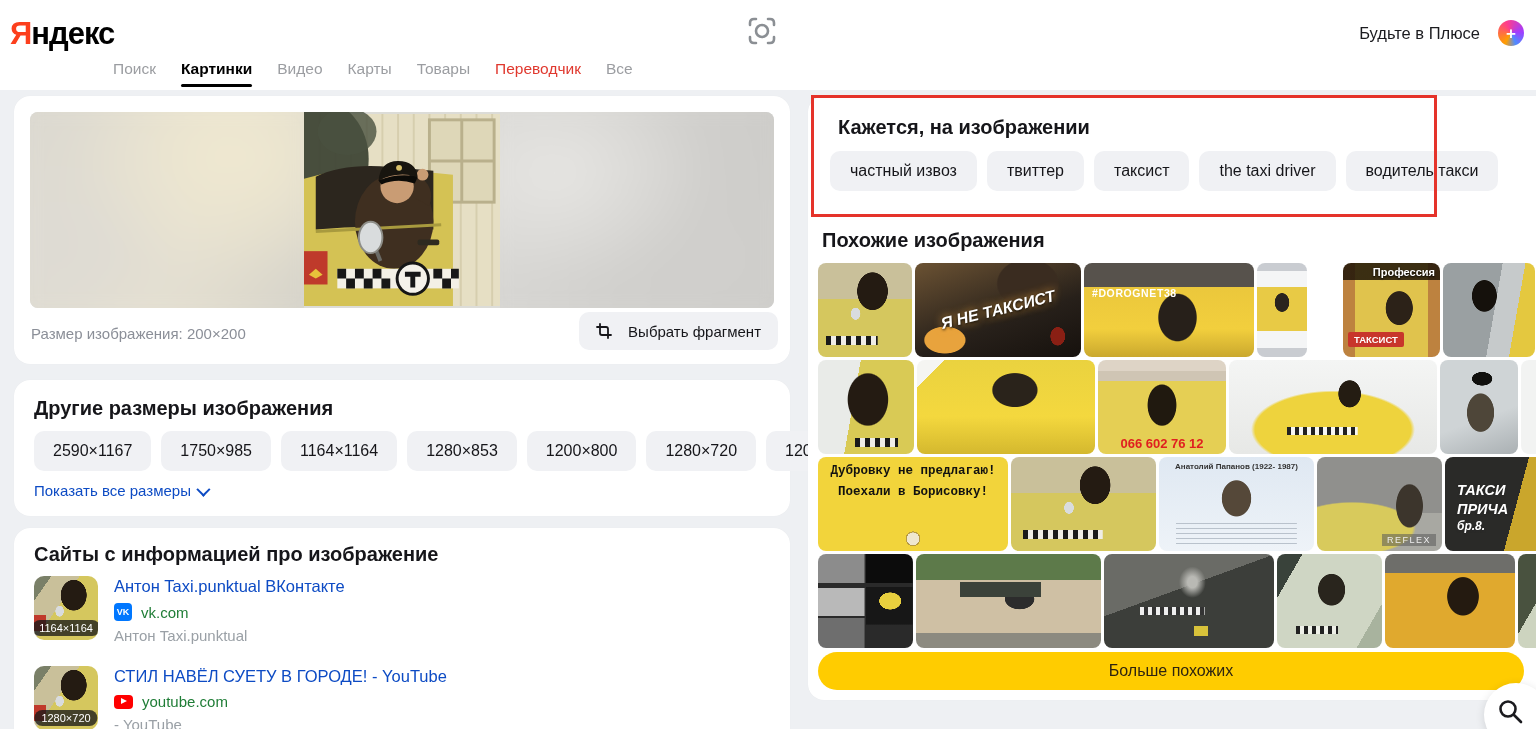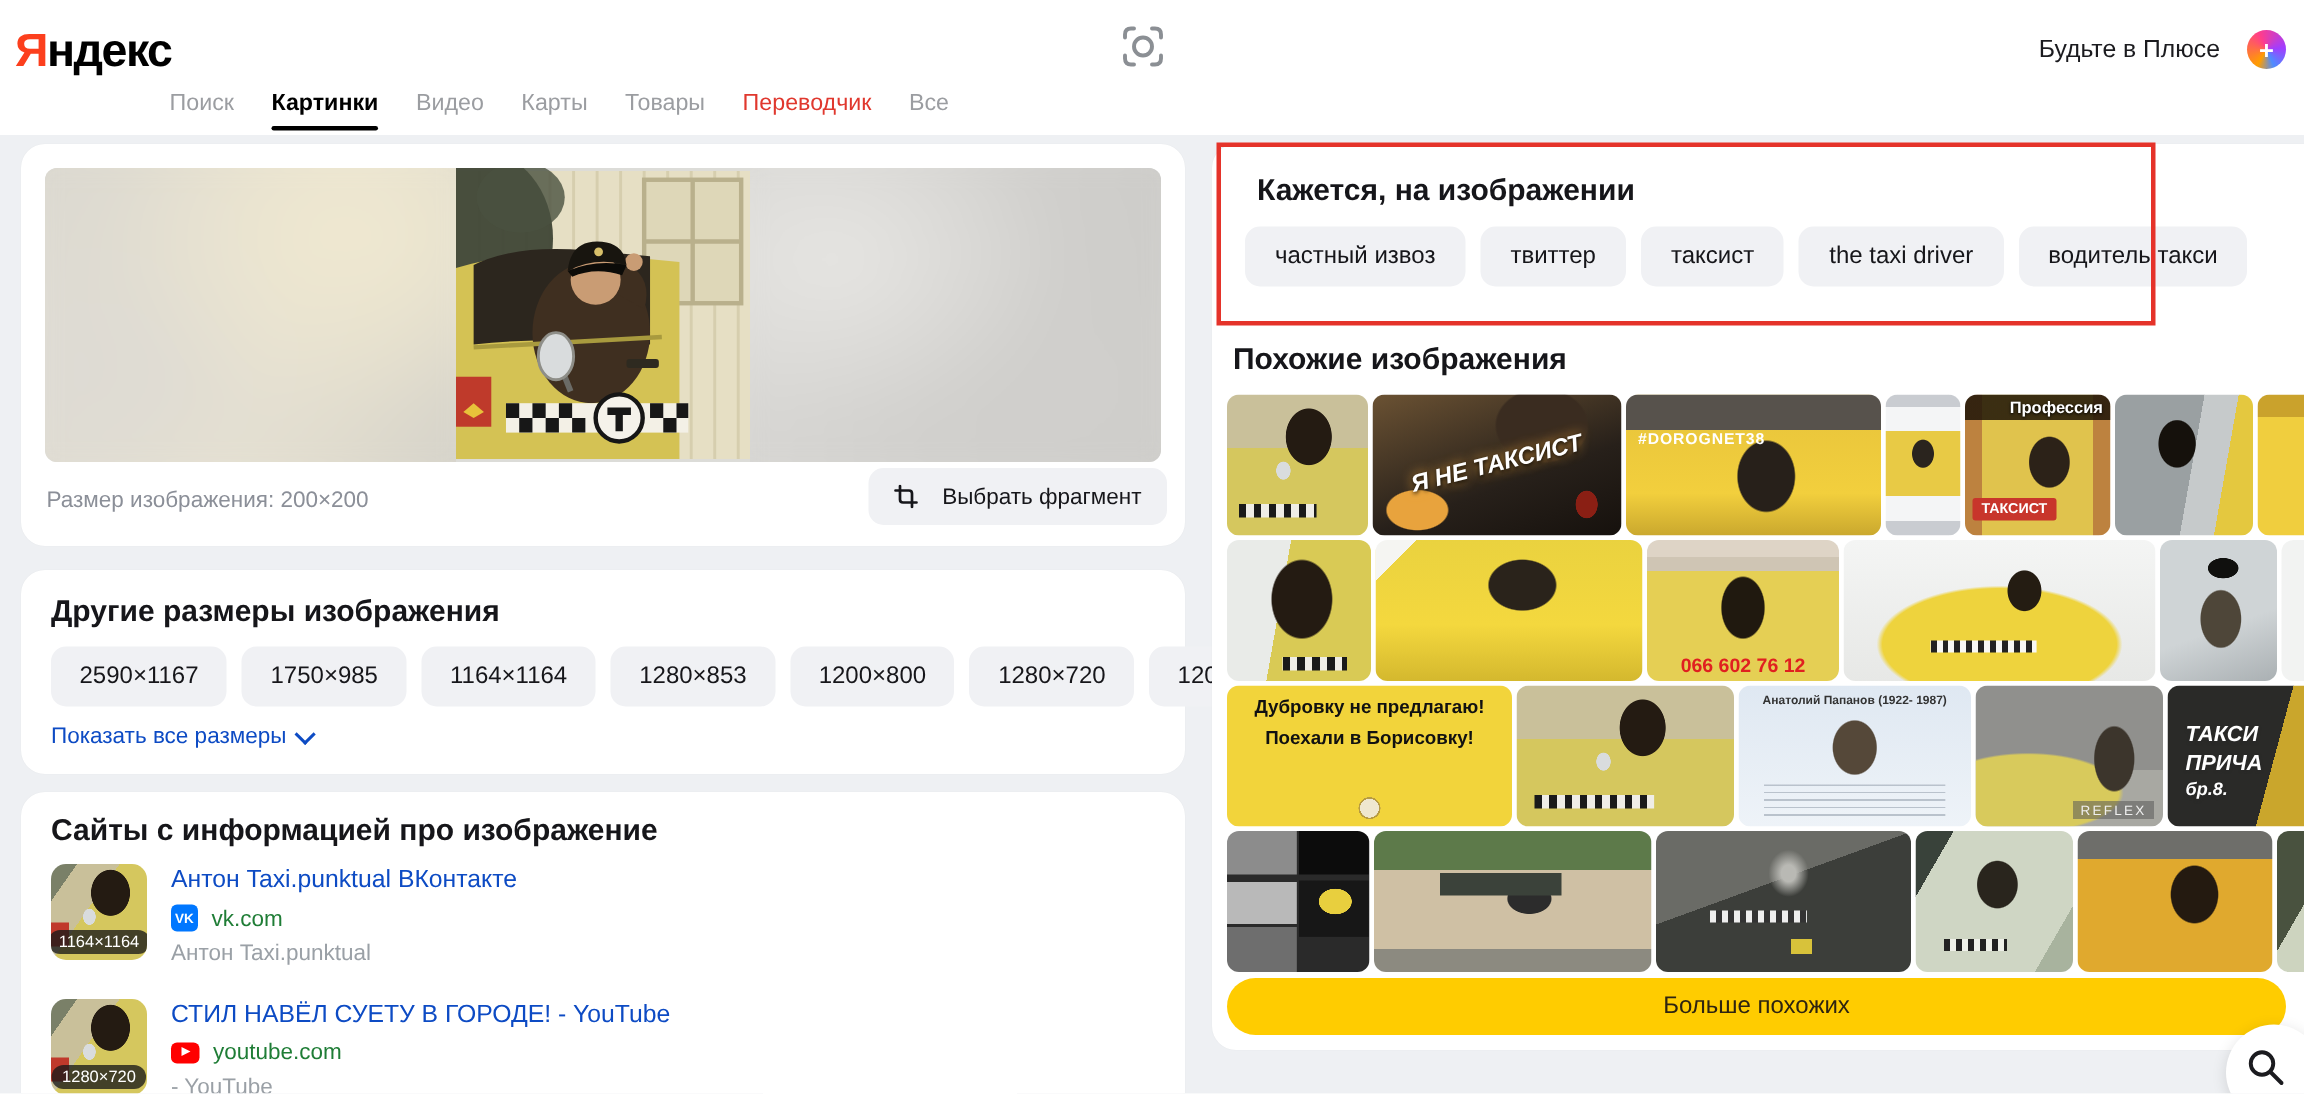--- a/index.html
+++ b/index.html
@@ -111,21 +111,21 @@
   .t-dorognet{background:
      radial-gradient(34px 42px at 55% 58%,#27201a 0 55%,transparent 58%),
      linear-gradient(180deg,#57524c 0 25%,transparent 25%),
      linear-gradient(180deg,#e7c33b 0%,#f2cf3d 70%,#caa82e 100%);}
   .t-shot{background:
      radial-gradient(14px 18px at 50% 42%,#2a241e 0 50%,transparent 54%),
      linear-gradient(180deg,#c9ccd1 0 9%,#f4f5f6 9% 26%,#e8ca45 26% 72%,#f4f5f6 72% 90%,#c9ccd1 90%);}
   .t-prof{background:
      linear-gradient(180deg,rgba(30,20,8,.85) 0 18%,transparent 18%),
      radial-gradient(24px 30px at 58% 48%,#2c2218 0 55%,transparent 58%),
-     linear-gradient(90deg,#bd823f 0 12%,#e0c34d 12% 88%,#bd823f 88%);}
+     linear-gradient(90deg,#bd823f 0 12%,#e0c34d 12% 88%,#bd823f 88%); margin-left: 33px;}
   .t-silver{background:
      radial-gradient(22px 28px at 45% 35%,#15110c 0 55%,transparent 58%),
      linear-gradient(100deg,#9aa0a2 0 55%,#c6cacb 55% 76%,#e4c83f 76%);}
   .t-ycut{background:
      radial-gradient(44px 26px at 82% 12%,#221c15 0 60%,transparent 63%),
      linear-gradient(180deg,#caa22c 0 16%,#f0ce3e 16%);}
   .t-door2{background:
      repeating-linear-gradient(90deg,#1a1a1a 0 5px,#efede6 5px 10px) 70% 92%/45% 9px no-repeat,
      radial-gradient(34px 44px at 52% 42%,#241b12 0 58%,transparent 61%),
      linear-gradient(100deg,#e9ebe8 0 38%,#d9ca55 38%);}
@@ -140,21 +140,21 @@
   .t-yside{background:
      repeating-linear-gradient(90deg,#222 0 4px,#f7f7f3 4px 8px) 42% 78%/34% 8px no-repeat,
      radial-gradient(20px 24px at 58% 36%,#241c12 0 55%,transparent 58%),
      radial-gradient(130px 62px at 50% 74%,#eed33d 0 60%,transparent 63%),
      linear-gradient(#f4f5f4,#e7e8e6);}
   .t-capman{background:
      radial-gradient(18px 12px at 54% 20%,#10100e 0 55%,transparent 58%),
      radial-gradient(24px 34px at 52% 56%,#4e4639 0 55%,transparent 58%),
      linear-gradient(160deg,#cfd4d6 0 60%,#aab0b3);}
   .t-circle{background:radial-gradient(circle at 62% 50%,#2b241a 0 12%,#e8cd4a 13% 36%,#f2f3f2 37%);}
-  .t-dubrovka{background:radial-gradient(13px 13px at 50% 87%,#efe7cf 0 48%,#b79b42 49% 56%,transparent 57%),#f2d43b;}
+  .t-dubrovka{background:radial-gradient(13px 13px at 50% 87%,#efe7cf 0 48%,#b79b42 49% 56%,transparent 57%),#f2d43b;font-family:Liberation Mono, monospace;}
   .t-papanov{background:
      repeating-linear-gradient(#b9c2cc 0 1px,transparent 1px 5px) 50% 92%/78% 22px no-repeat,
      radial-gradient(26px 32px at 50% 44%,#554839 0 55%,transparent 58%),
      linear-gradient(#dfe8f2,#eef3f8);}
   .t-reflex{background:
      radial-gradient(26px 42px at 74% 52%,#3c352c 0 50%,transparent 53%),
      radial-gradient(110px 46px at 28% 76%,#d8ca5c 0 55%,transparent 58%),
      linear-gradient(#90908d 0 60%,#a8a8a2 60%);}
   .t-pricha{background:
      repeating-linear-gradient(90deg,#111 0 4px,#f5d93e 4px 8px) 78% 6%/44% 8px no-repeat,

